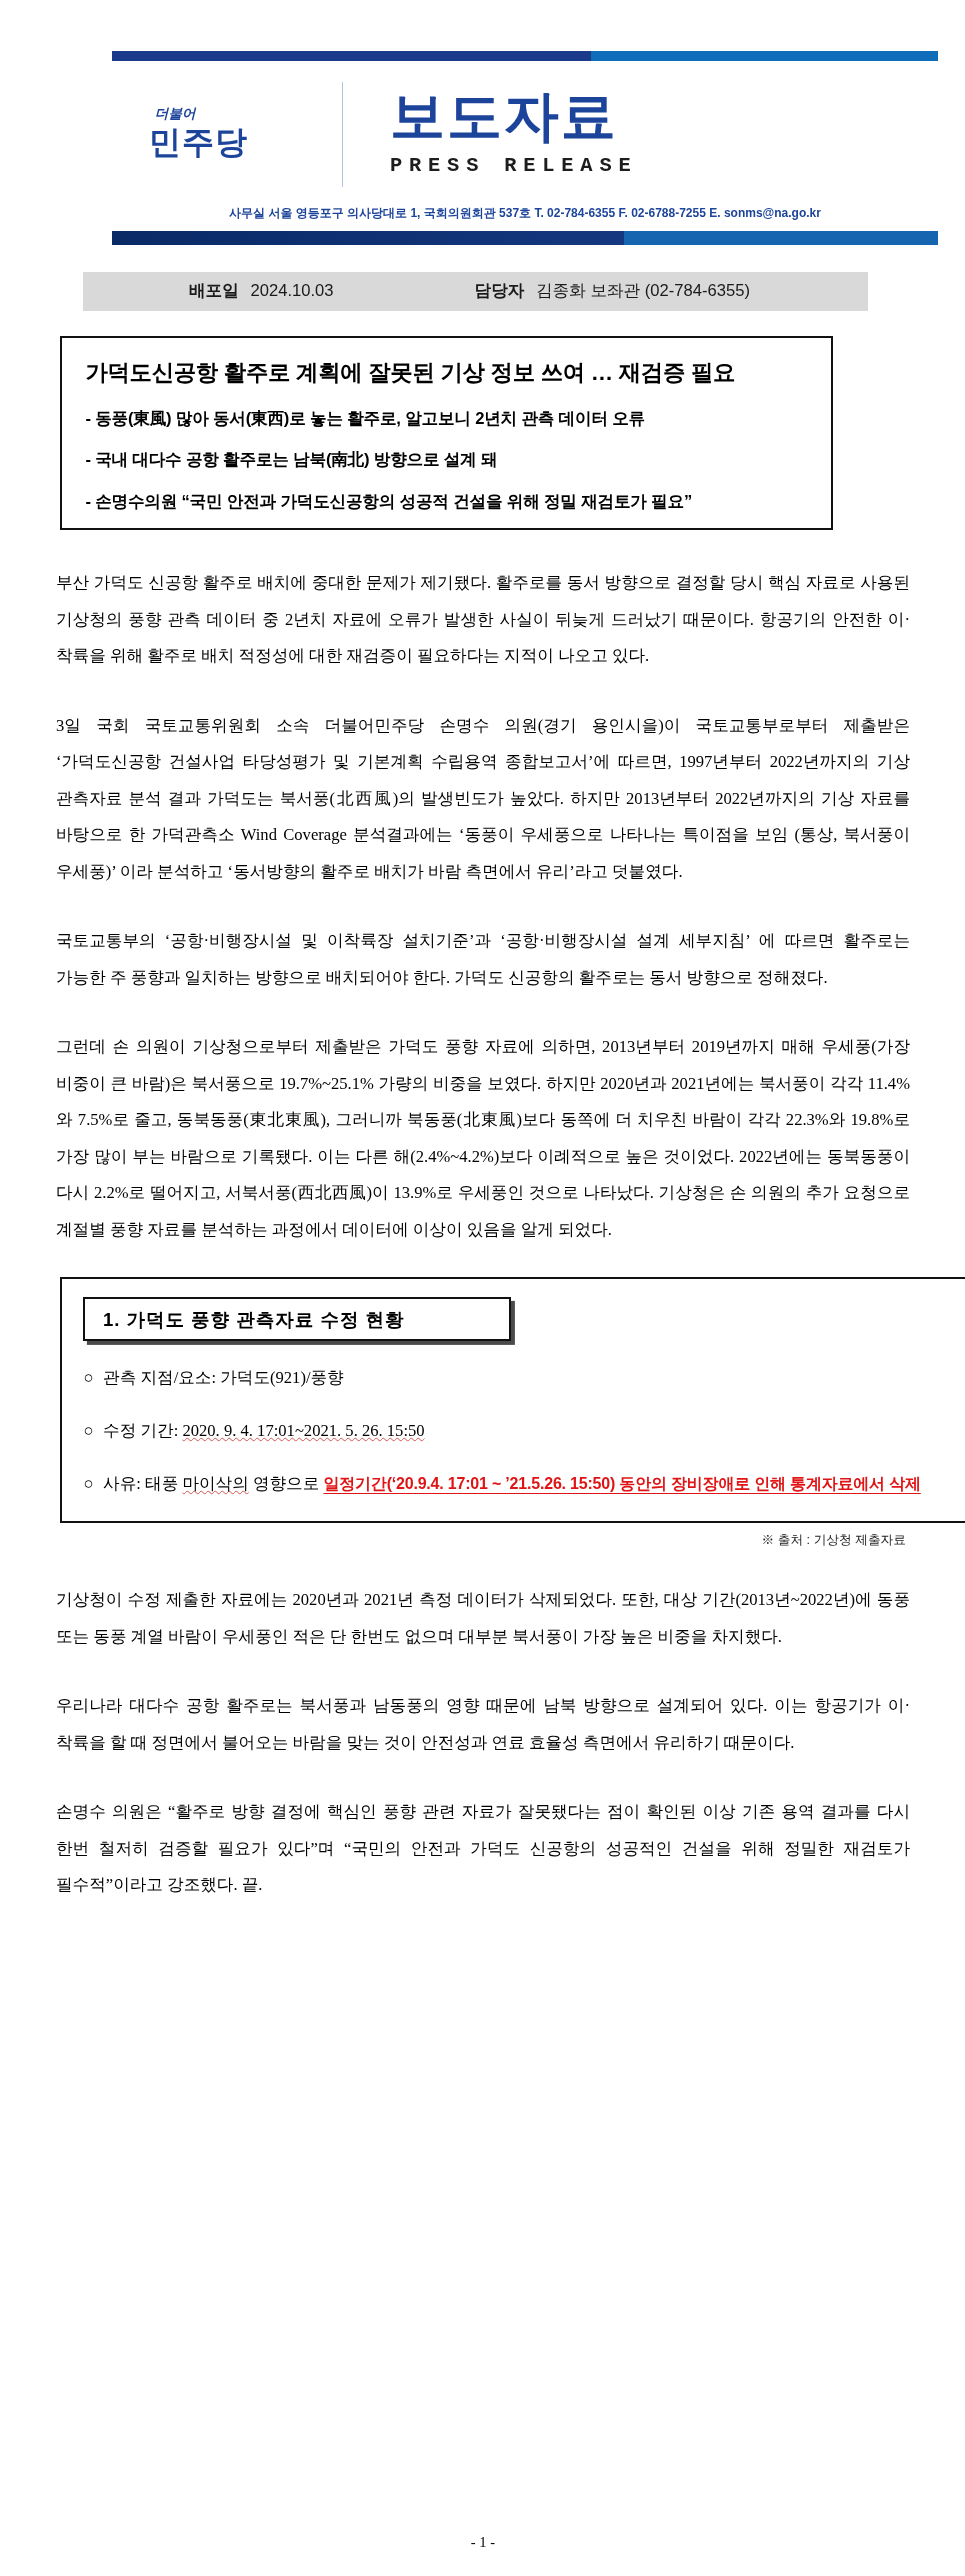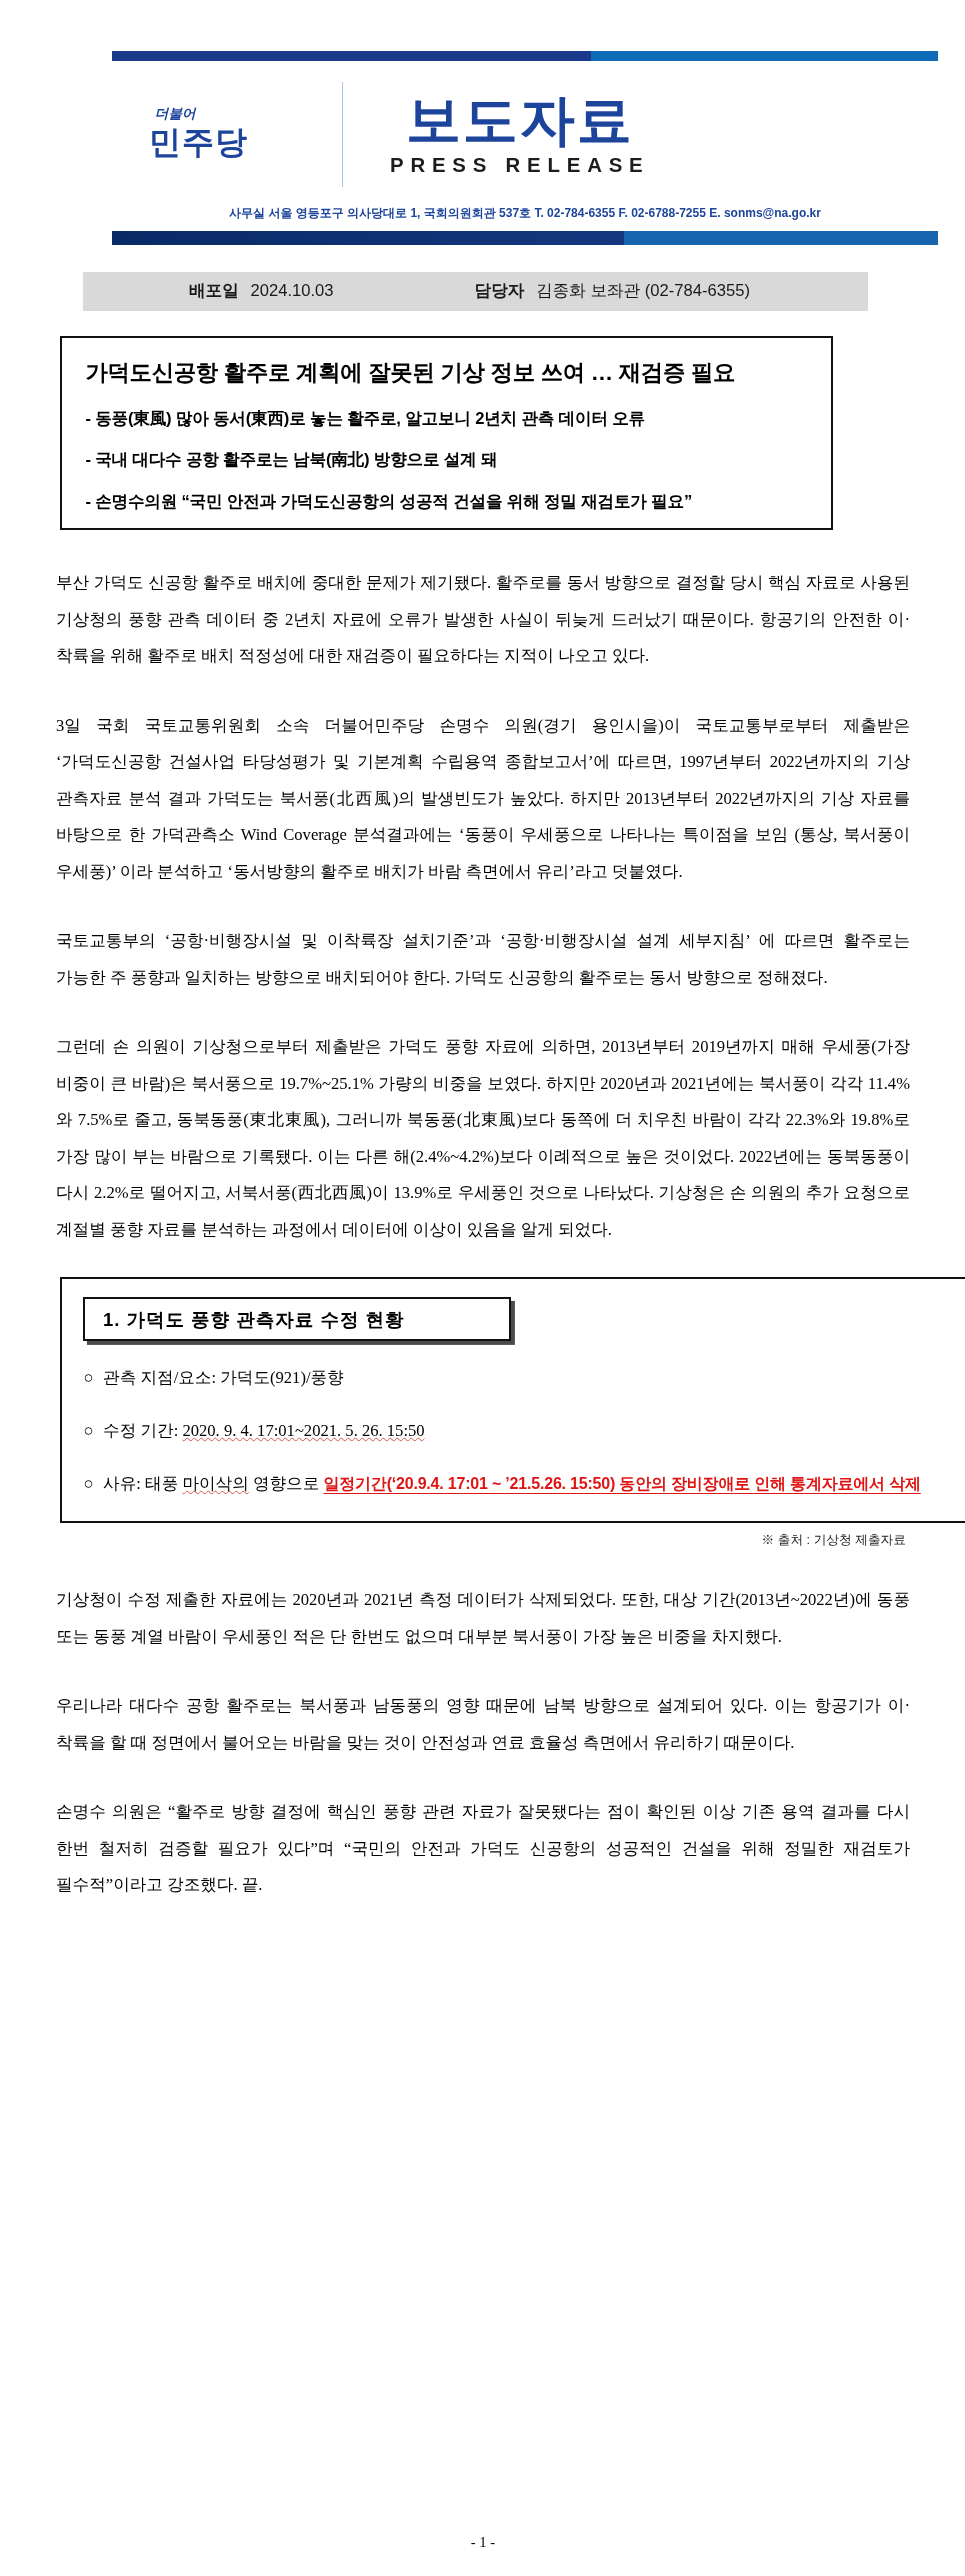--- a/index.html
+++ b/index.html
@@ -21,21 +21,21 @@
   .hdr-main { display:flex; align-items:center; padding:21.4px 33px 5.8px 37px; }
   .logo { color:#1d449b; font-family:"Liberation Sans", sans-serif; min-width:146px; }
   .logo-small { font-size:13.6px; font-weight:700; font-style:italic; margin-left:5.8px; }
   .logo-big { font-size:32px; font-weight:900; letter-spacing:1px; margin-top:-1.9px; }
   .member { text-align:center; margin-left:58px; font-family:"Liberation Sans", sans-serif; }
   .member-role { font-size:14.6px; font-weight:700; letter-spacing:5.8px; color:#1d1d1f; }
   .member-name { font-size:41px; font-weight:900; color:#1d449b; letter-spacing:2.9px; line-height:1.15; }
   .member-district { font-size:15.6px; font-weight:700; color:#1d1d1f; margin-top:1.9px; }
   .member-committee { font-size:10.7px; font-weight:700; color:#1d1d1f; margin-top:1px; }
   .vdiv { width:1px; height:105px; background:#a9c7e2; margin:0 47px; }
-  .doctype { text-align:center; font-family:Liberation Sans, sans-serif; }
+  .doctype { text-align:left; font-family:Liberation Mono, monospace; }
   .doctype-kr { font-size:55px; font-weight:900; color:#1d449b; letter-spacing:1.9px; line-height:1.05; }
   .doctype-en { font-size:20.4px; font-weight:700; color:#1d1d1f; letter-spacing:6.8px; margin-top:3.9px; }
   .hdr-contact {
     text-align:center; font-family:"Liberation Sans", sans-serif;
     font-size:12px; font-weight:700; color:#1d449b; padding:11.7px 0 9.7px;
   }
   
   .meta {
     margin:27px 0 0 83px; width:785px; height:39px; background:#d9d9d9;
     display:flex; align-items:center;

